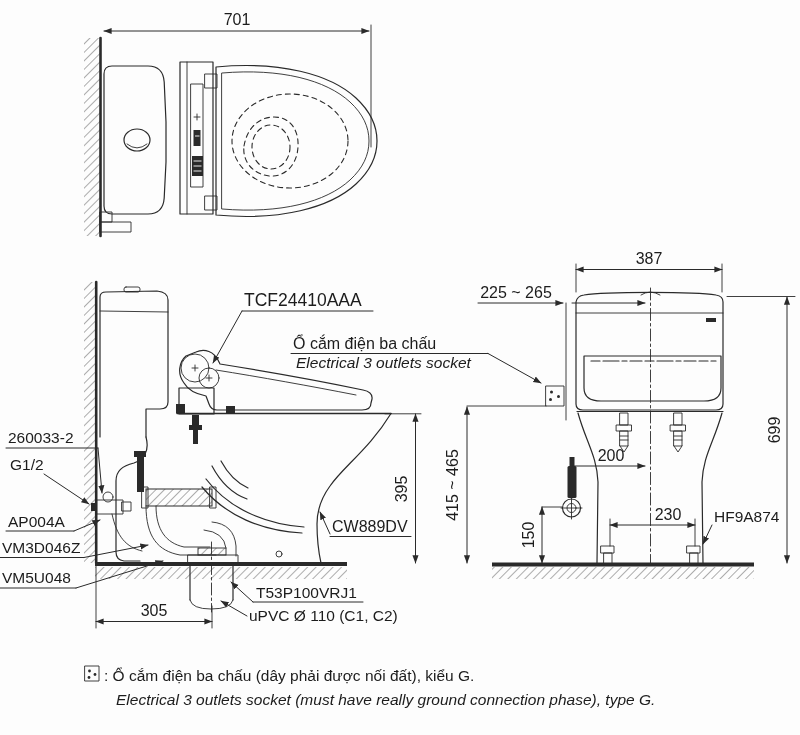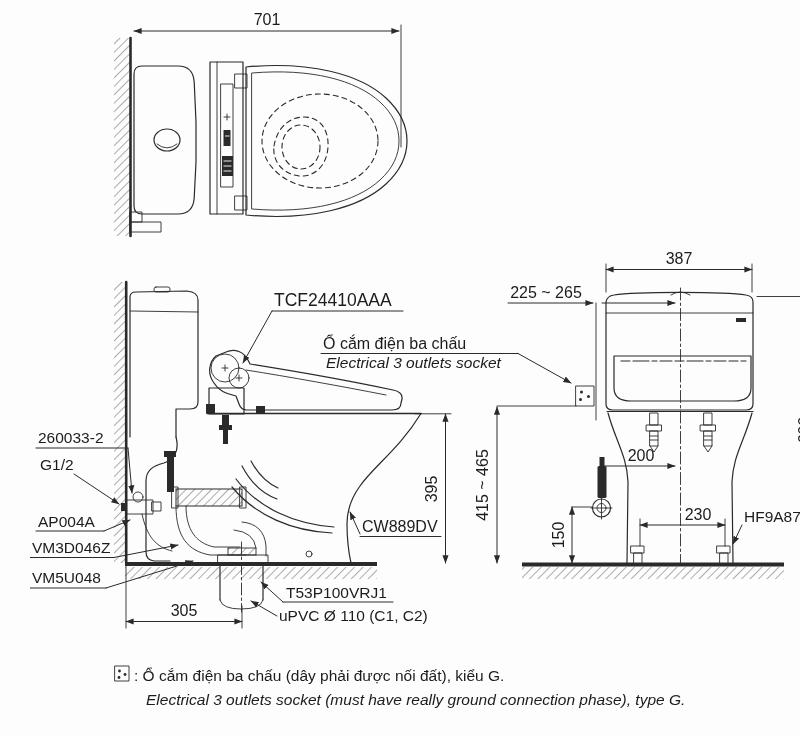--- a/index.html
+++ b/index.html
@@ -1,16 +1,16 @@
 <!DOCTYPE html>
 <html><head>
 <meta charset="utf-8">
 <style>
   html,body{margin:0;padding:0;background:#fdfdfd;}
-  .stage{width:666px;height:735px;position:relative;background:#fdfdfd;padding-left:30px;}
+  .stage{width:666px;height:735px;position:relative;background:#fdfdfd;}
   svg{display:block;}
   .ln{fill:none;stroke:#2a2a2a;stroke-width:1.2;stroke-linecap:round;stroke-linejoin:round;}
   .thin{stroke-width:0.9;}
   .med{stroke-width:1.6;}
   .thk{stroke-width:2.6;}
   .xthk{stroke-width:4;stroke-linecap:butt;}
   .dim{stroke-width:1;}
   .dsh{stroke-dasharray:5 4;stroke-width:1.1;}
   .cl{stroke-dasharray:12 3 2.5 3;stroke-width:0.9;}
   .dk{fill:#2a2a2a;stroke:none;}

